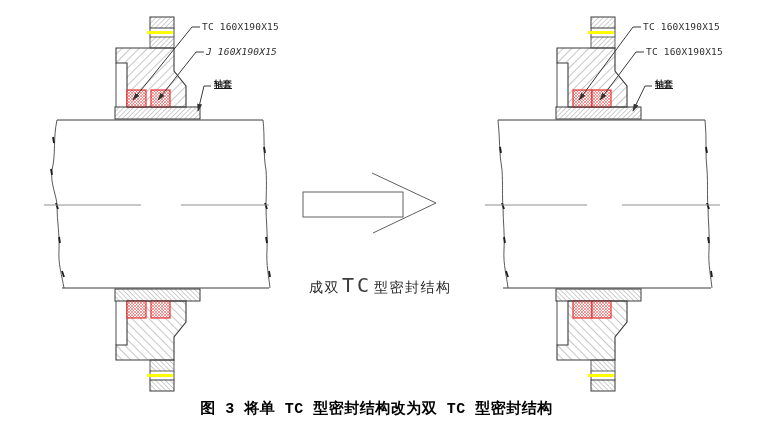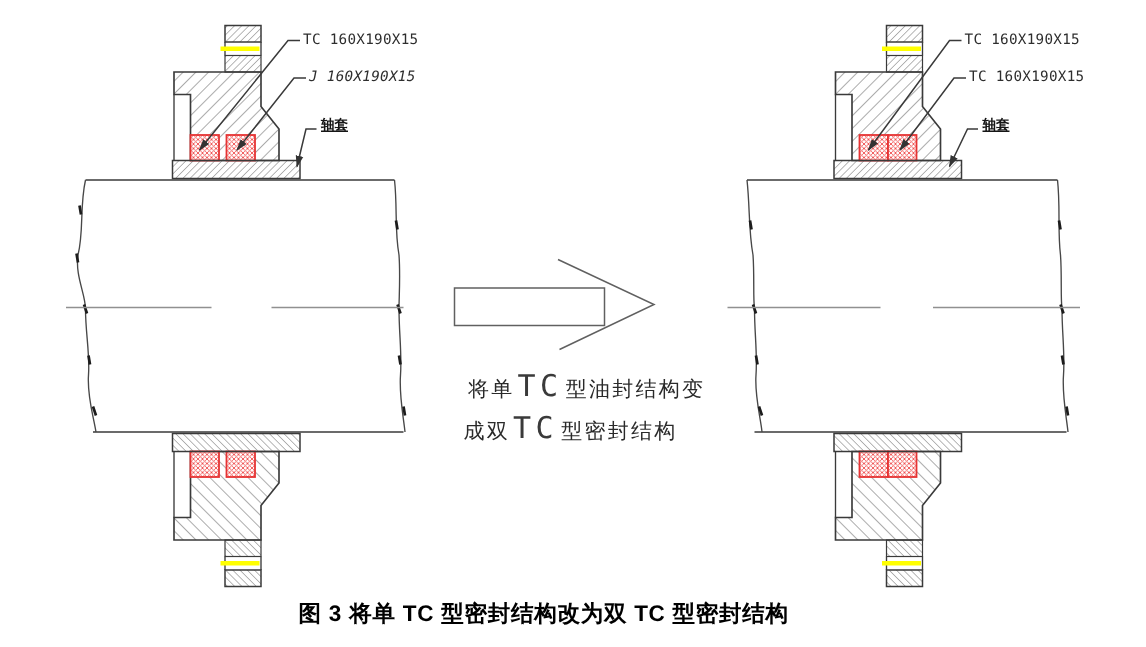--- a/index.html
+++ b/index.html
@@ -7,22 +7,22 @@
          font-family:"DejaVu Sans",sans-serif;}
   #linework{position:absolute;left:0;top:0;}
   .cadlbl{position:absolute;font-family:"DejaVu Sans Mono",monospace;font-size:9.5px;
           line-height:1;color:#2e2e2e;letter-spacing:0.2px;white-space:nowrap;}
   .cnlbl{position:absolute;font-family:"DejaVu Sans",sans-serif;font-size:9px;line-height:1;
          color:#161616;font-weight:bold;letter-spacing:0;white-space:nowrap;text-decoration:underline;}
   .midline{position:absolute;font-family:"DejaVu Sans",sans-serif;font-size:14px;
            color:#2a2a2a;white-space:nowrap;letter-spacing:1.5px;line-height:1.2;}
   .midline .tc{font-family:"DejaVu Sans Mono",monospace;font-size:20px;letter-spacing:3px;
                color:#3a3a3a;font-weight:400;margin:0 2px;}
-  .caption{position:absolute;left:0;top:401px;width:725px;text-align:center;
-           font-family:Liberation Sans, sans-serif;font-size:15px;font-weight:bold;
+  .caption{position:absolute;left:14px;top:401px;width:725px;text-align:center;
+           font-family:Liberation Mono, monospace;font-size:15px;font-weight:bold;
            color:#000;letter-spacing:0.5px;line-height:1.2;}
 </style>
 </head>
 <body>
 
 <div id="stage">
 
   <svg id="linework" width="764" height="431" viewBox="0 0 764 431">
     <defs>
       <pattern id="hatchC" width="6" height="6" patternUnits="userSpaceOnUse" patternTransform="rotate(45)">
@@ -138,21 +138,18 @@
   </svg>
 
   <div class="cadlbl" style="left:202px;top:22px;">TC 160X190X15</div>
   <div class="cadlbl" style="left:206px;top:47px;font-style:italic;">J 160X190X15</div>
   <div class="cnlbl" style="left:214px;top:80px;">轴套</div>
 
   <div class="cadlbl" style="left:643px;top:22px;">TC 160X190X15</div>
   <div class="cadlbl" style="left:646px;top:47px;">TC 160X190X15</div>
   <div class="cnlbl" style="left:655px;top:80px;">轴套</div>
 
-  <div class="midline" style="left:312px;top:245px;">
-    <span>将单</span><span class="tc">TC</span><span>型油封结构变</span>
-  </div>
   <div class="midline" style="left:309px;top:273px;">
     <span>成双</span><span class="tc">TC</span><span>型密封结构</span>
   </div>
 
   <div class="caption">图 3 将单 TC 型密封结构改为双 TC 型密封结构</div>
 </div>
 
 </body></html>

